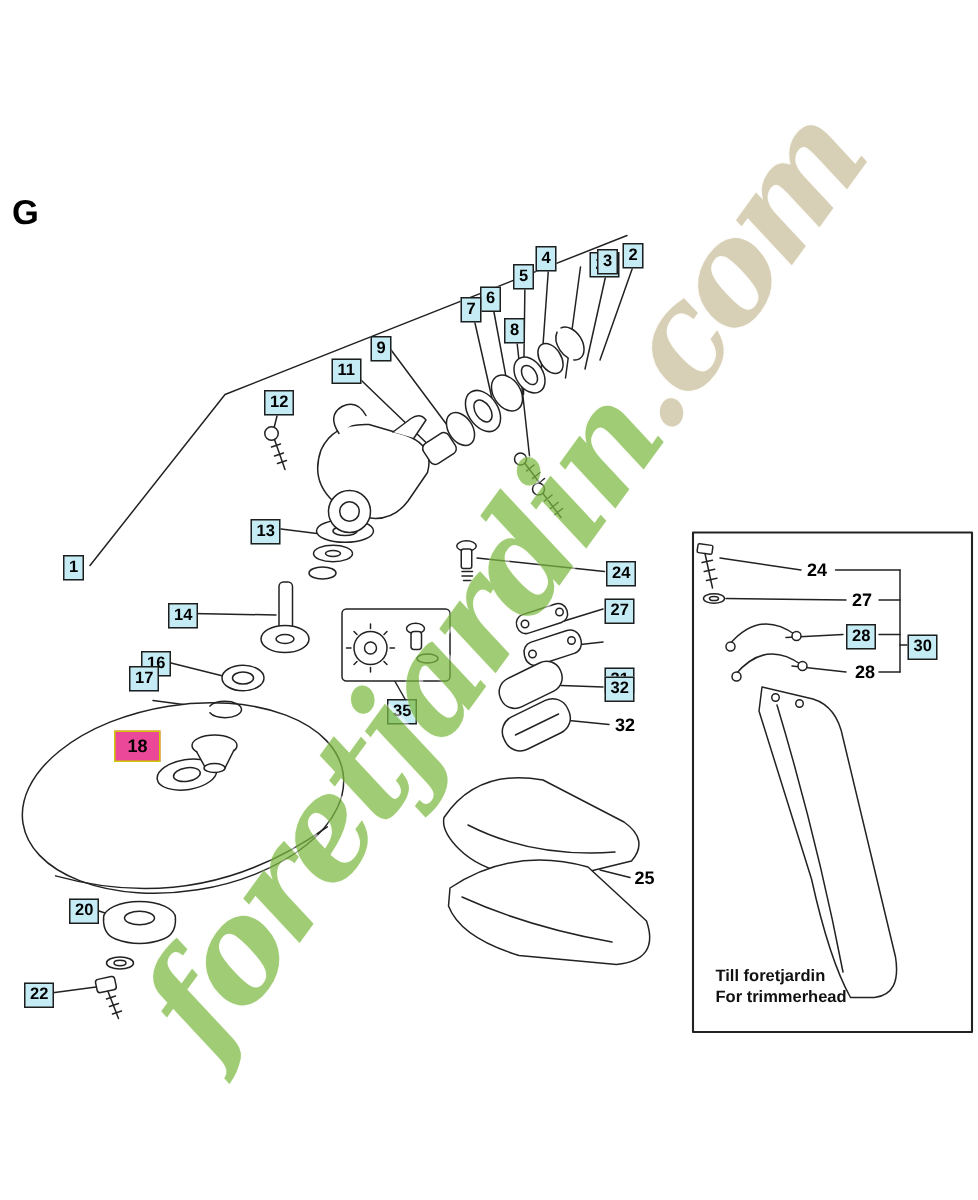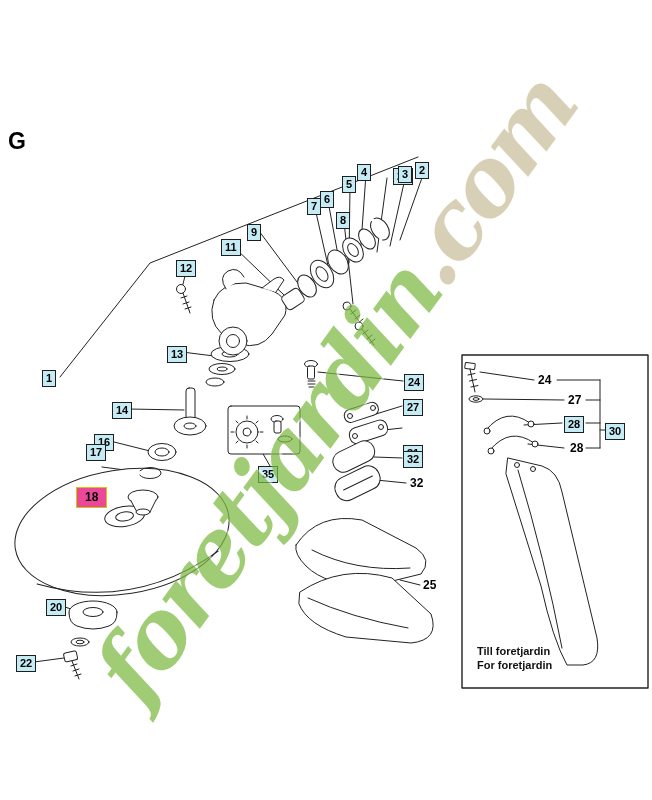--- a/index.html
+++ b/index.html
@@ -257,19 +257,19 @@
   <span class="callout plain" style="left:420px;top:578px">25</span>
   <span class="callout" style="left:258px;top:466px">35</span>
 
   <span class="callout plain" style="left:535px;top:373px">24</span>
   <span class="callout plain" style="left:565px;top:393px">27</span>
   <span class="callout" style="left:564px;top:416px">28</span>
   <span class="callout" style="left:605px;top:423px">30</span>
   <span class="callout plain" style="left:567px;top:441px">28</span>
 
   <div class="inset-caption" style="left:477px;top:645px">Till foretjardin</div>
-  <div class="inset-caption" style="left:477px;top:659px">For foretjardin</div>
+  <div class="inset-caption" style="left:477px;top:659px">For trimmerhead</div>
 
   <div class="watermark">
     <span class="wm-main">foretjardin</span><span class="wm-suffix">.com</span>
   </div>
 
 </div>
 
 </body></html>

